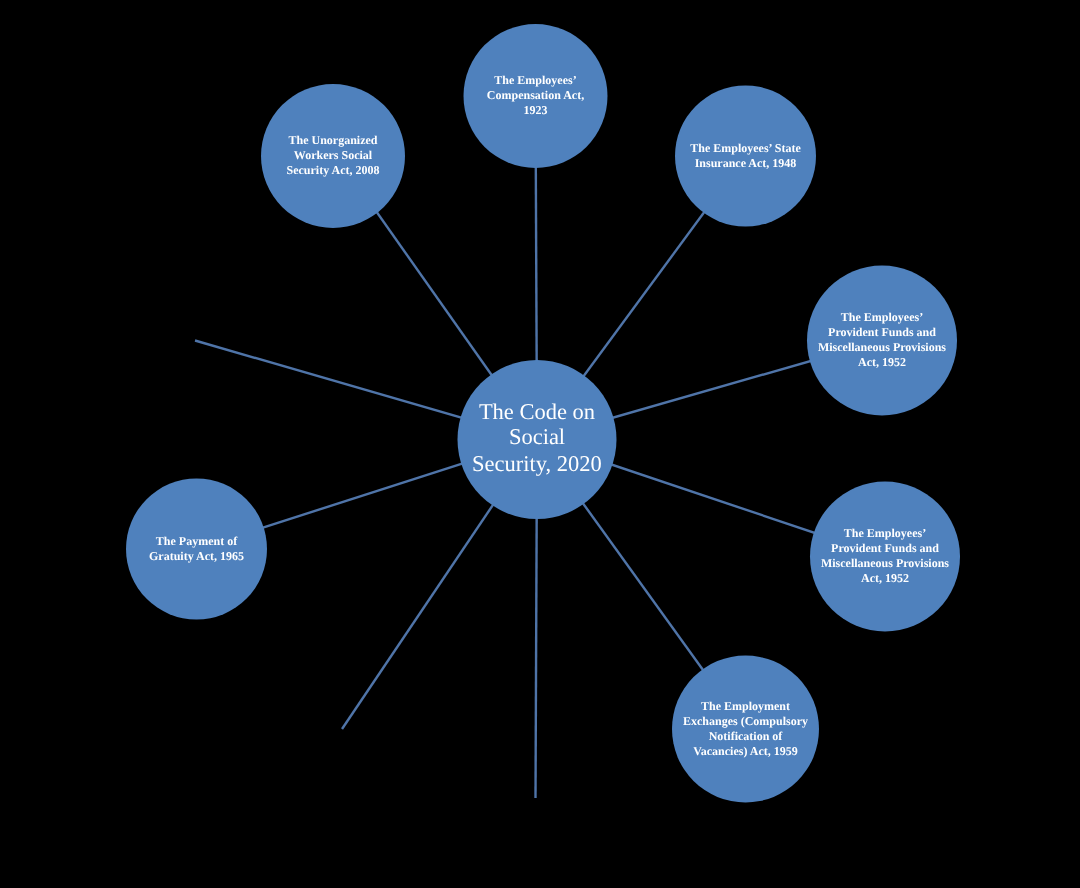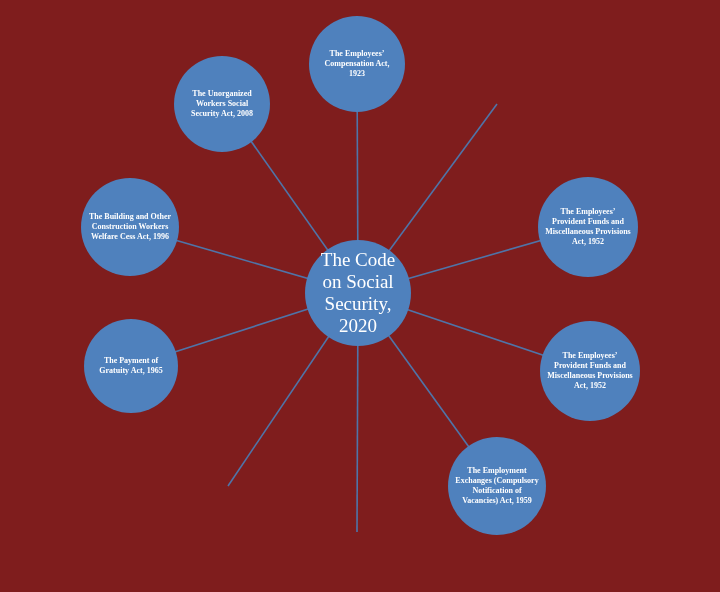--- a/index.html
+++ b/index.html
@@ -1,19 +1,19 @@
 <!DOCTYPE html>
 <html><head>
 <meta charset="utf-8">
 <style>
   html,body{margin:0;padding:0;background:#ffffff;}
   .canvas{
     position:relative;
     width:720px;height:592px;
-    background:#7f1d1d;
+    background:#000000;
     font-family:"Liberation Serif", serif;
     overflow:hidden;
   }
   svg.links{position:absolute;left:0;top:0;}
   svg.links line{stroke:#4f74a8;stroke-width:1.6;}
   .node{
     position:absolute;
     border-radius:50%;
     background:#4f81bd;
     color:#ffffff;
@@ -24,21 +24,21 @@
   .node .lbl{
     font-size:8px;
     font-weight:bold;
     line-height:1.25;
     padding:0 7px;
   }
   .center-node{
     left:305px;top:240px;width:106px;height:106px;
   }
   .center-node .lbl{
-    font-size:19px;
+    font-size:15px;
     font-weight:normal;
     line-height:1.15;
     padding:0 8px;
   }
   .n1{left:309px;top:16px;width:96px;height:96px;}
   .n2{left:450px;top:57px;width:94px;height:94px;}
   .n3{left:538px;top:177px;width:100px;height:100px;}
   .n4{left:540px;top:321px;width:100px;height:100px;}
   .n5{left:448px;top:437px;width:98px;height:98px;font-family:Liberation Serif, serif;}
   .n6{left:309px;top:484px;width:96px;height:96px;}
@@ -62,42 +62,42 @@
     <line x1="358" y1="293" x2="228" y2="486"></line>
     <line x1="358" y1="293" x2="131" y2="366"></line>
     <line x1="358" y1="293" x2="130" y2="227"></line>
     <line x1="358" y1="293" x2="222" y2="100"></line>
   </svg>
 
   <div class="node n1">
     <span class="lbl">The Employees’ Compensation Act, 1923</span>
   </div>
 
+  <div class="node n2">
+    <span class="lbl">The Employees’ State Insurance Act, 1948</span>
+  </div>
 
   <div class="node n3">
     <span class="lbl">The Employees’ Provident Funds and Miscellaneous Provisions Act, 1952</span>
   </div>
 
   <div class="node n4">
     <span class="lbl">The Employees’ Provident Funds and Miscellaneous Provisions Act, 1952</span>
   </div>
 
   <div class="node n5">
     <span class="lbl">The Employment Exchanges (Compulsory Notification of Vacancies) Act, 1959</span>
   </div>
 
 
 
   <div class="node n8">
     <span class="lbl">The Payment of Gratuity Act, 1965</span>
   </div>
 
-  <div class="node n9">
-    <span class="lbl">The Building and Other Construction Workers Welfare Cess Act, 1996</span>
-  </div>
 
   <div class="node n10">
     <span class="lbl">The Unorganized Workers Social Security Act, 2008</span>
   </div>
 
   <div class="node center-node">
     <span class="lbl">The Code on Social Security, 2020</span>
   </div>
 
 </div>

